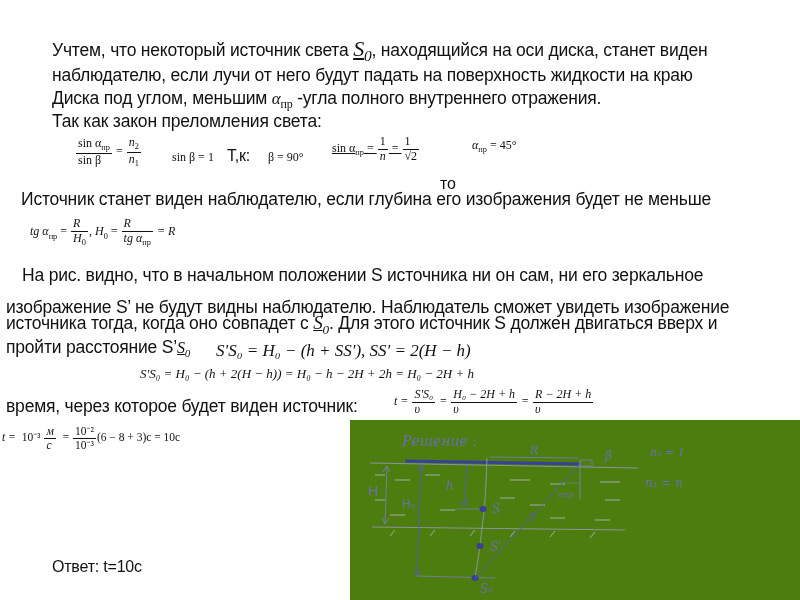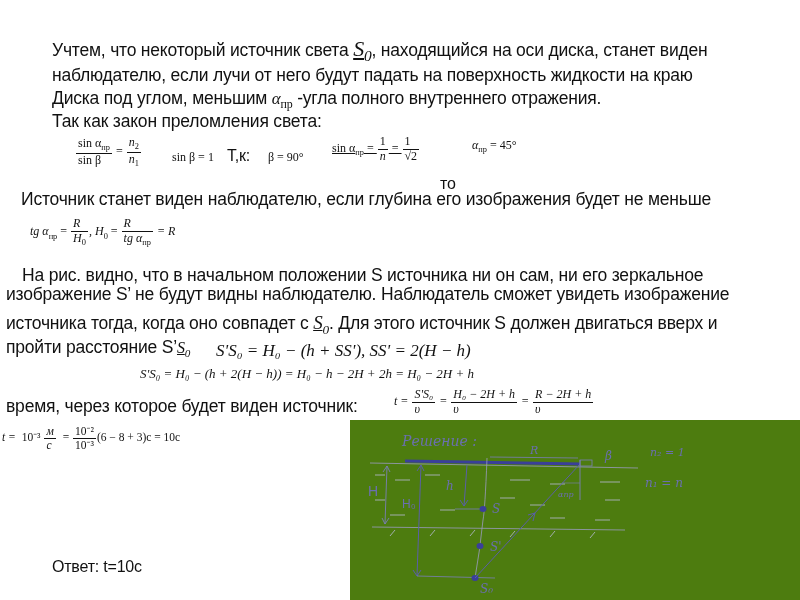--- a/index.html
+++ b/index.html
@@ -51,21 +51,21 @@
 <div class="txt" style="left:21px; top:188px;">Источник станет виден наблюдателю, если глубина его изображения будет не меньше</div>
 
 <div class="math" style="left:30px; top:217px;">
   <i>tg α</i><sub>пр</sub> =
   <span class="frac"><span class="num"><i>R</i></span><span class="den"><i>H</i><sub>0</sub></span></span><i>, H</i><sub>0</sub> =
   <span class="frac"><span class="num"><i>R</i></span><span class="den"><i>tg α</i><sub>пр</sub></span></span>
   <i>= R</i>
 </div>
 
 <div class="txt" style="left:22px; top:264px;">На рис. видно, что в начальном положении S источника ни он сам, ни его зеркальное</div>
-<div class="txt" style="left:6px; top:283px;">изображение S’ не будут видны наблюдателю. Наблюдатель сможет увидеть изображение</div>
+<div class="txt" style="left:6px; top:296px;">изображение S’ не будут видны наблюдателю. Наблюдатель сможет увидеть изображение</div>
 <div class="txt" style="left:6px; top:312px;">
   <span>источника тогда, когда оно совпадет с</span>
   <span class="big-s" style="font-size:19px;"><span>S</span><sub>0</sub></span><span>. Для этого источник S должен двигаться вверх и</span>
 </div>
 <div class="txt" style="left:6px; top:336px;">
   <span>пройти расстояние S’</span><span class="big-s" style="font-size:16px;"><span>S</span><sub>0</sub></span>
 </div>
 <div class="math" style="left:216px; top:341px; font-size:17px; font-style:italic;font-family:Liberation Serif, serif;">S'S₀ = H₀ − (h + SS'), SS' = 2(H − h)</div>
 <div class="math" style="left:140px; top:366px; font-size:13px; font-style:italic;">S'S₀ = H₀ − (h + 2(H − h)) = H₀ − h − 2H + 2h = H₀ − 2H + h</div>
 

